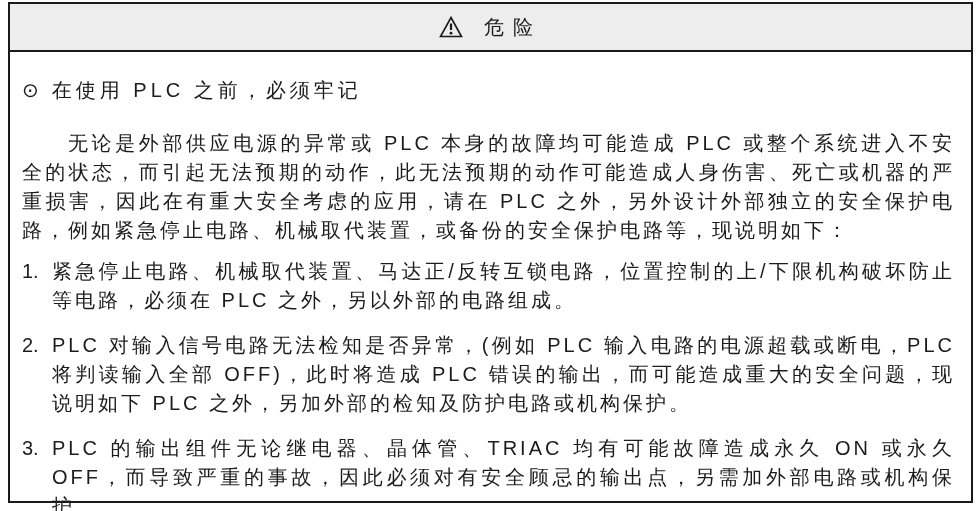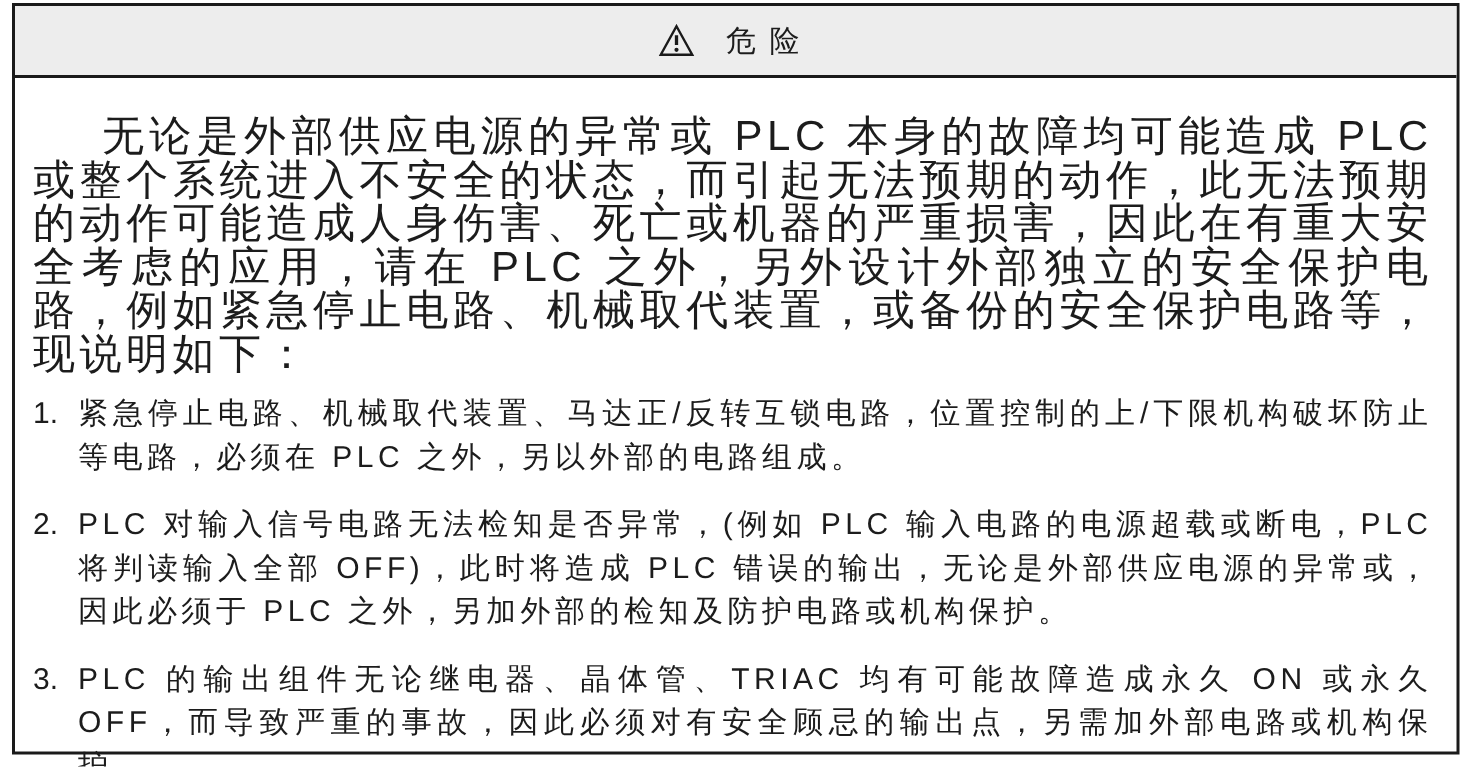--- a/index.html
+++ b/index.html
@@ -56,21 +56,21 @@
     letter-spacing: 4px;
     line-height: 29px;
     margin: 0 0 24px 0;
     white-space: nowrap;
   }
   .intro .bullet {
     margin-right: 9px;
   }
   .para {
     margin: 0 0 12px 0;
-    font-size: 28px;
+    font-size: 20px;
     letter-spacing: 3px;
     line-height: 29px;
     text-align: justify;
     text-align-last: left;
     text-indent: 46px;
   }
   .item {
     display: flex;
     margin: 0 0 16px 0;
     font-size: 20px;
@@ -101,31 +101,34 @@
         <polygon points="12,1.5 22.5,20.5 1.5,20.5" fill="none" stroke="#1a1a1a" stroke-width="1.6"></polygon>
         <line x1="12" y1="7.5" x2="12" y2="14" stroke="#1a1a1a" stroke-width="2.2"></line>
         <circle cx="12" cy="17.2" r="1.4" fill="#1a1a1a"></circle>
       </svg>
     </span>
     <span class="header-title">危险</span>
   </div>
 
   <div class="panel-body">
 
+    <div class="intro">
+      <span class="bullet">⊙</span><span>在使用 PLC 之前，必须牢记</span>
+    </div>
 
     <p class="para">无论是外部供应电源的异常或 PLC 本身的故障均可能造成 PLC 或整个系统进入不安全的状态，而引起无法预期的动作，此无法预期的动作可能造成人身伤害、死亡或机器的严重损害，因此在有重大安全考虑的应用，请在 PLC 之外，另外设计外部独立的安全保护电路，例如紧急停止电路、机械取代装置，或备份的安全保护电路等，现说明如下：</p>
 
     <div class="item">
       <span class="item-num">1.</span>
       <span class="item-text">紧急停止电路、机械取代装置、马达正/反转互锁电路，位置控制的上/下限机构破坏防止等电路，必须在 PLC 之外，另以外部的电路组成。</span>
     </div>
 
     <div class="item">
       <span class="item-num">2.</span>
-      <span class="item-text">PLC 对输入信号电路无法检知是否异常，(例如 PLC 输入电路的电源超载或断电，PLC 将判读输入全部 OFF)，此时将造成 PLC 错误的输出，无论是外部供应电源的异常或，因此必须于 PLC 之外，另加外部的检知及防护电路或机构保护。</span>
+      <span class="item-text">PLC 对输入信号电路无法检知是否异常，(例如 PLC 输入电路的电源超载或断电，PLC 将判读输入全部 OFF)，此时将造成 PLC 错误的输出，而可能造成重大的安全问题，现说明如下 PLC 之外，另加外部的检知及防护电路或机构保护。</span>
     </div>
 
     <div class="item">
       <span class="item-num">3.</span>
       <span class="item-text">PLC 的输出组件无论继电器、晶体管、TRIAC 均有可能故障造成永久 ON 或永久 OFF，而导致严重的事故，因此必须对有安全顾忌的输出点，另需加外部电路或机构保护。</span>
     </div>
 
   </div>
 </div>
 

